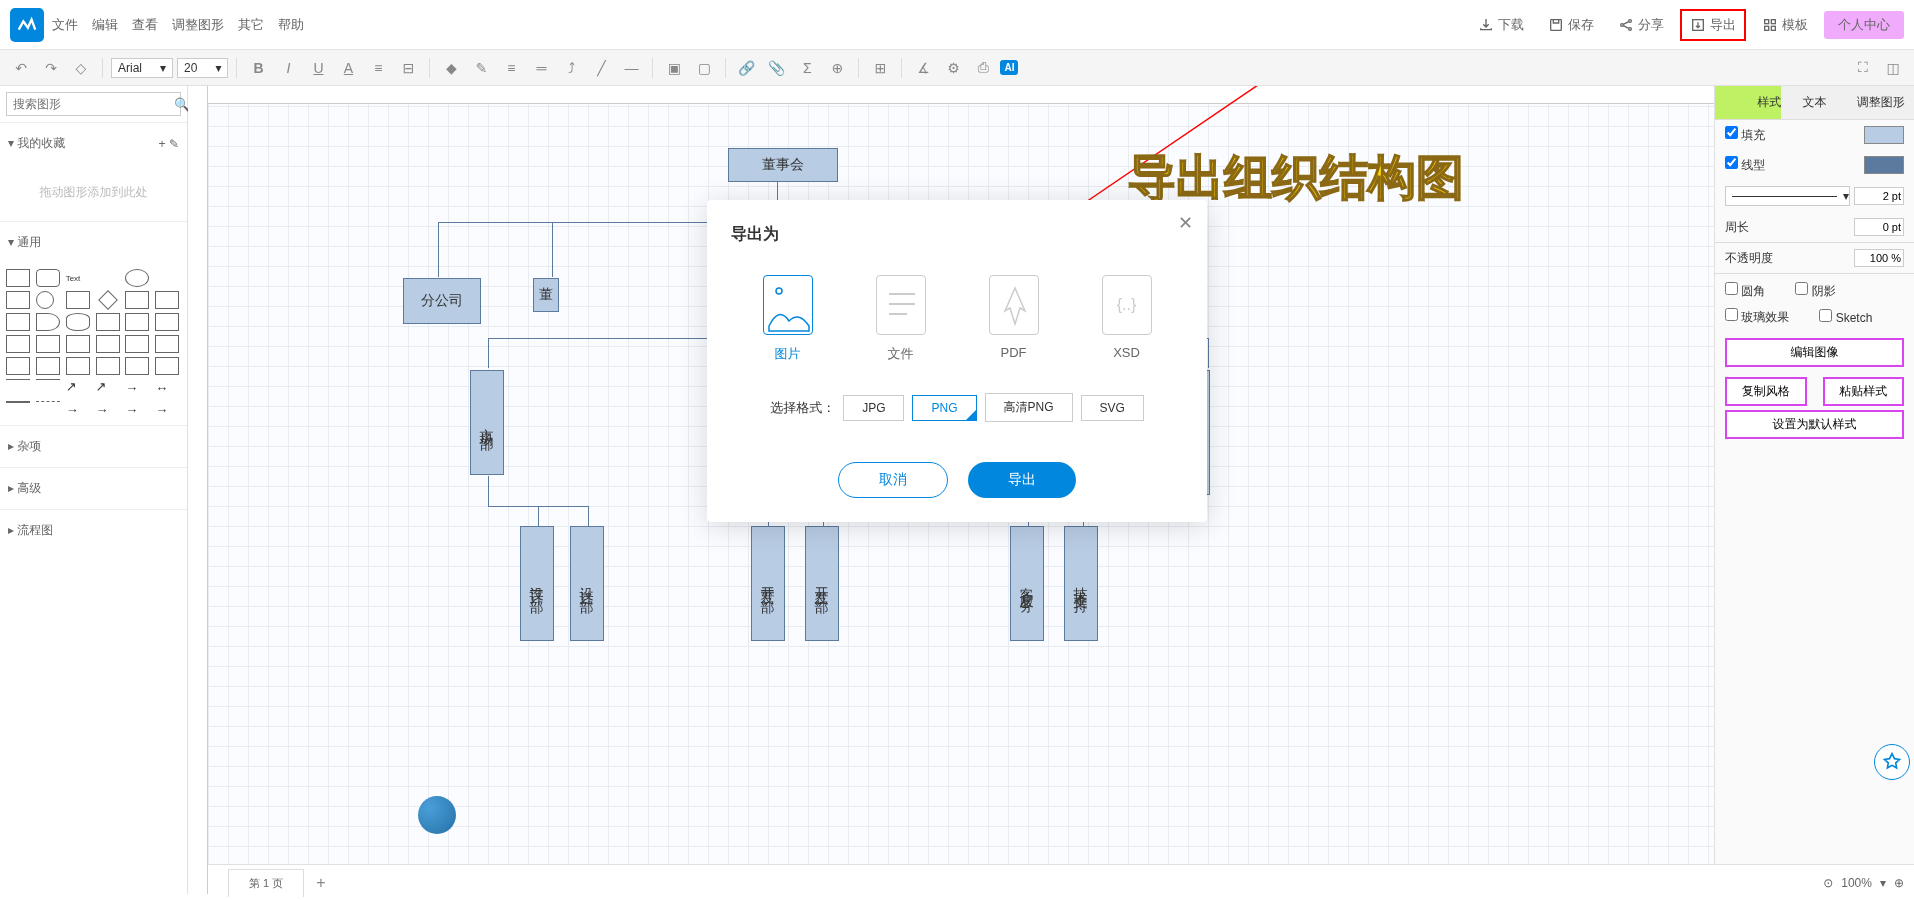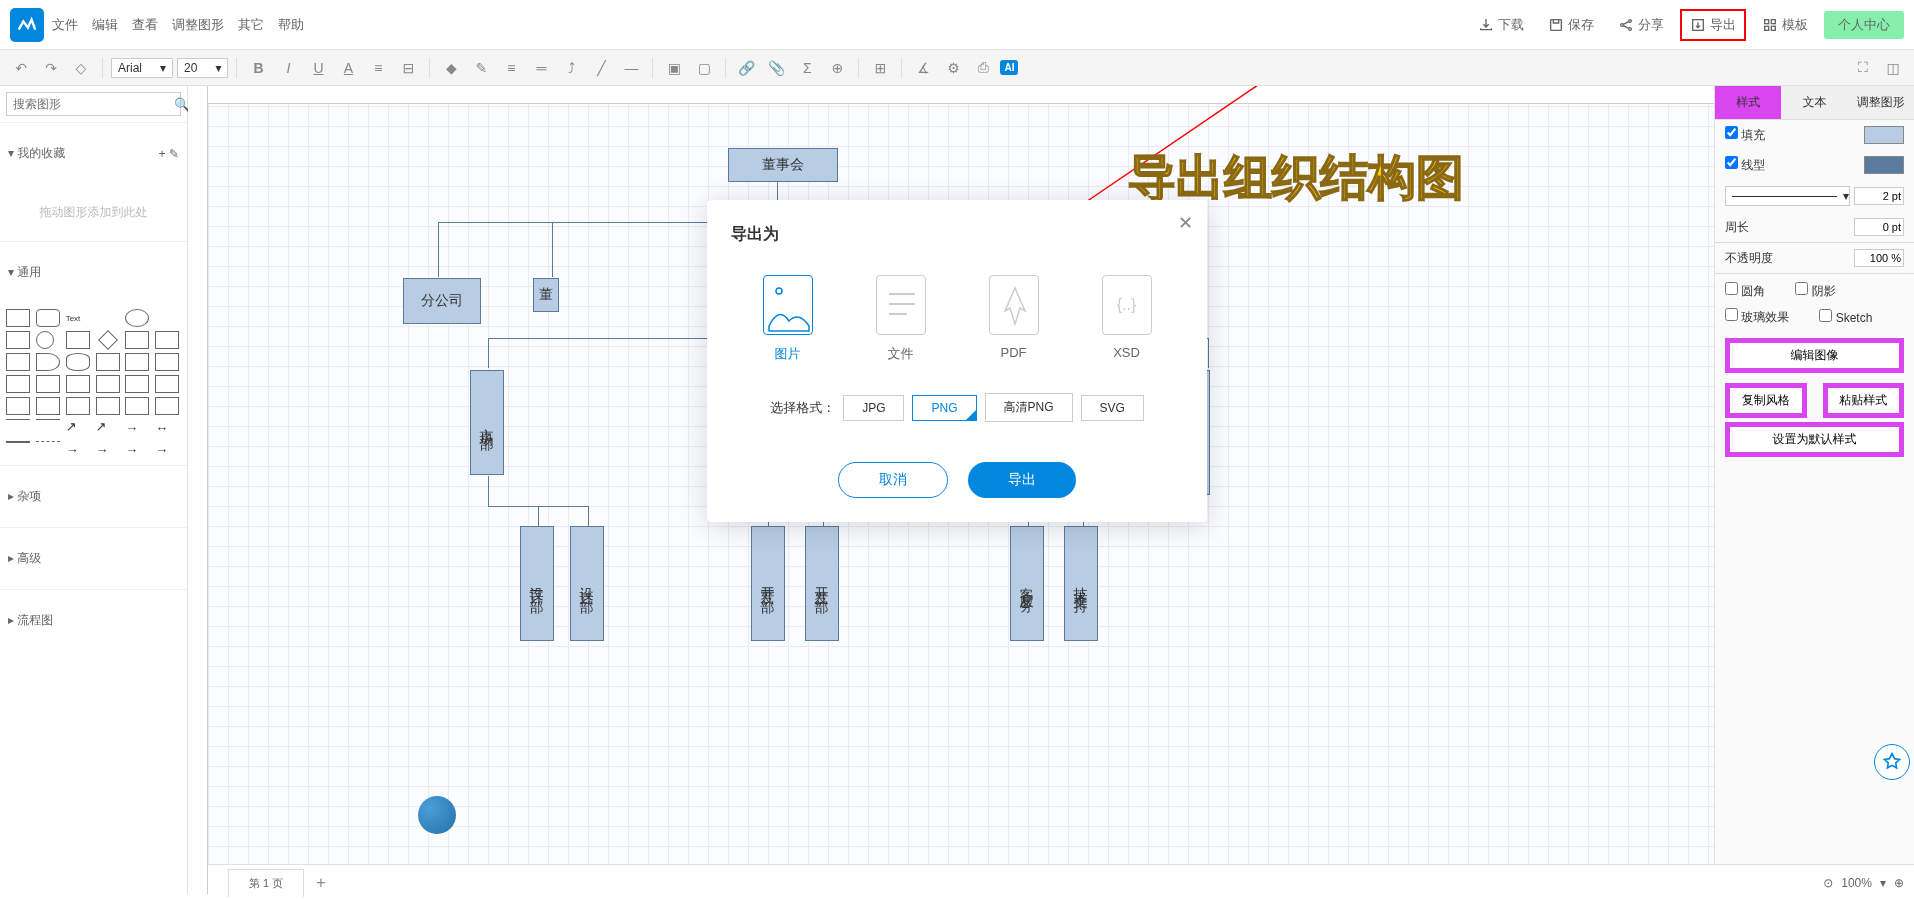--- a/index.html
+++ b/index.html
@@ -8,36 +8,36 @@
 
 .header { height: 50px; display: flex; align-items: center; padding: 0 10px; border-bottom: 1px solid #e5e5e5; }
 .logo { width: 34px; height: 34px; background: #0287de; border-radius: 5px; display: flex; align-items: center; justify-content: center; margin-right: 8px; }
 .title-area { flex: 1; }
 .doc-title { font-size: 14px; color: #333; margin-bottom: 2px; }
 .menu-bar { display: flex; gap: 14px; font-size: 13px; color: #666; }
 .menu-bar span { cursor: pointer; }
 .header-right { display: flex; align-items: center; gap: 8px; }
 .hr-btn { display: flex; align-items: center; gap: 4px; font-size: 13px; color: #666; padding: 5px 8px; cursor: pointer; }
 .hr-btn.highlighted { border: 2px solid #ff0000; }
-.personal { background: #86efac; padding: 5px 14px; border-radius: 3px; color: #666; }
+.personal { background: #f0abfc; padding: 5px 14px; border-radius: 3px; color: #666; }
 
 
 .toolbar { height: 36px; background: #f5f5f5; border-bottom: 1px solid #e0e0e0; display: flex; align-items: center; padding: 0 8px; gap: 4px; }
 .tb-btn { width: 26px; height: 26px; display: flex; align-items: center; justify-content: center; color: #888; cursor: pointer; font-size: 14px; }
 .tb-sep { width: 1px; height: 20px; background: #ddd; margin: 0 4px; }
 .font-sel { border: 1px solid #ccc; background: #fff; padding: 2px 6px; font-size: 12px; display: flex; align-items: center; gap: 18px; }
 .ai-badge { background: #0287de; color: #fff; font-size: 10px; padding: 2px 4px; border-radius: 3px; font-weight: bold; }
 
 
 .main { display: flex; height: 808px; }
 .left-panel { width: 188px; border-right: 1px solid #e0e0e0; background: #fff; display: flex; flex-direction: column; }
 .search-box { margin: 6px; display: flex; border: 1px solid #ccc; }
 .search-box input { flex: 1; border: none; padding: 4px 6px; font-size: 12px; outline: none; }
 .search-box .sicon { width: 24px; display: flex; align-items: center; justify-content: center; color: #888; }
-.panel-section { padding: 22px 8px; font-size: 12px; color: #666; display: flex; align-items: center; justify-content: space-between; border-top: 1px solid #eee; cursor: pointer; gap: 29px; }
+.panel-section { padding: 12px 8px; font-size: 12px; color: #666; display: flex; align-items: center; justify-content: space-between; border-top: 1px solid #eee; cursor: pointer; gap: 29px; }
 .fav-hint { text-align: center; color: #bbb; font-size: 12px; padding: 20px 0; }
 .shape-grid { display: grid; grid-template-columns: repeat(6, 1fr); gap: 4px; padding: 6px; }
 .shape { width: 24px; height: 18px; border: 1px solid #666; }
 .more-shapes { padding: 10px; color: #ff6600; font-size: 13px; border-top: 1px solid #eee; cursor: pointer; }
 
 
 .canvas-wrap { flex: 1; background: #fff; position: relative; overflow: hidden; }
 .canvas { position: absolute; left: 20px; top: 0; right: 0; bottom: 0; background-color: #fafcff; background-image: linear-gradient(#e8ecf0 1px, transparent 1px), linear-gradient(90deg, #e8ecf0 1px, transparent 1px); background-size: 20px 20px; }
 .ruler-h { position: absolute; left: 20px; top: 0; right: 0; height: 18px; background: #fff; border-bottom: 1px solid #ccc; z-index: 5; }
 .ruler-v { position: absolute; left: 0; top: 0; bottom: 0; width: 20px; background: #fff; border-right: 1px solid #ccc; z-index: 5; }
@@ -49,27 +49,27 @@
 .conn { position: absolute; background: #5b7a9e; z-index: 1; }
 
 
 .red-arrow { position: absolute; z-index: 50; pointer-events: none; }
 .annotation-text { position: absolute; font-size: 48px; font-weight: bold; color: #ffd700; -webkit-text-stroke: 1.5px #8b6914; z-index: 51; }
 
 
 .right-panel { width: 200px; border-left: 1px solid #e0e0e0; background: #fafafa; }
 .tabs { display: flex; border-bottom: 1px solid #ddd; }
 .tab { flex: 1; text-align: center; padding: 8px 0; font-size: 12px; cursor: pointer; background: #f0f0f0; }
-.tab.active { background: #d946ef; }
+.tab.active { background: #bef264; text-align: right; }
 .prop-row { display: flex; align-items: center; justify-content: space-between; padding: 6px 10px; font-size: 12px; }
 .swatch { width: 40px; height: 18px; border: 1px solid #888; background: #b8cce4; }
 .swatch.line { background: #5b7a9e; }
 .num-input { width: 50px; border: 1px solid #ccc; padding: 2px; font-size: 11px; text-align: right; }
 .line-sel { flex: 1; height: 20px; border: 1px solid #ccc; background: #fff; margin-right: 4px; display: flex; align-items: center; }
-.prop-btn { width: 100%; padding: 4px; border: 5px solid #d946ef; background: #fff; font-size: 12px; margin: 2px 0; cursor: pointer; }
+.prop-btn { width: 100%; padding: 4px; border: 2px solid #d946ef; background: #fff; font-size: 12px; margin: 2px 0; cursor: pointer; }
 .prop-btn-row { display: flex; gap: 16px; padding: 0 10px; }
 .cb-row { display: flex; gap: 30px; padding: 4px 10px; font-size: 12px; align-items: center; }
 
 
 .modal-overlay { position: absolute; inset: 0; z-index: 100; display: flex; align-items: flex-start; justify-content: center; }
 .modal { margin-top: 200px; width: 500px; background: #fff; border-radius: 4px; box-shadow: 0 4px 30px rgba(0,0,0,0.15); padding: 24px; position: relative; }
 .modal-close { position: absolute; right: 14px; top: 12px; font-size: 18px; color: #888; cursor: pointer; }
 .modal-title { font-size: 16px; font-weight: bold; margin-bottom: 30px; }
 .export-types { display: flex; justify-content: space-around; margin-bottom: 30px; }
 .et { display: flex; flex-direction: column; align-items: center; gap: 10px; cursor: pointer; }

